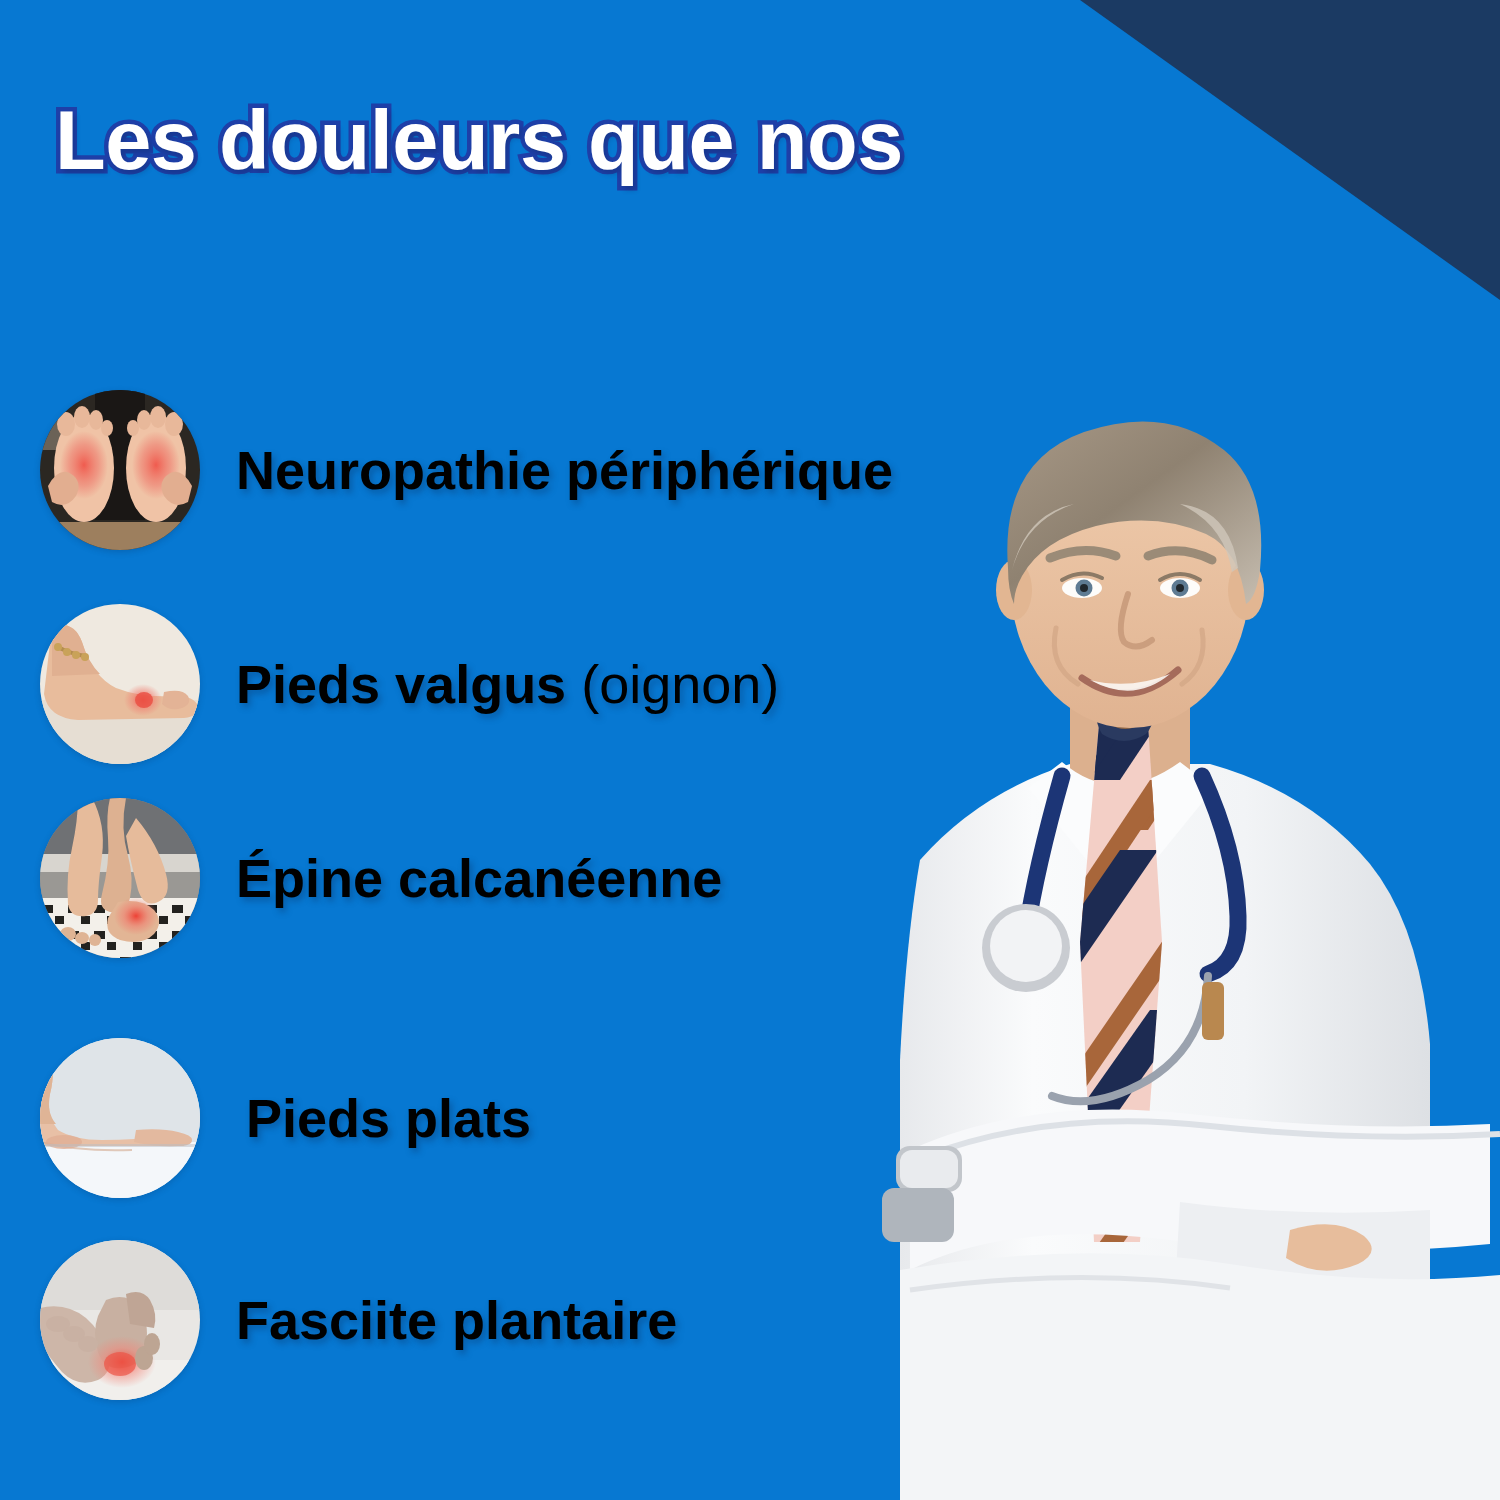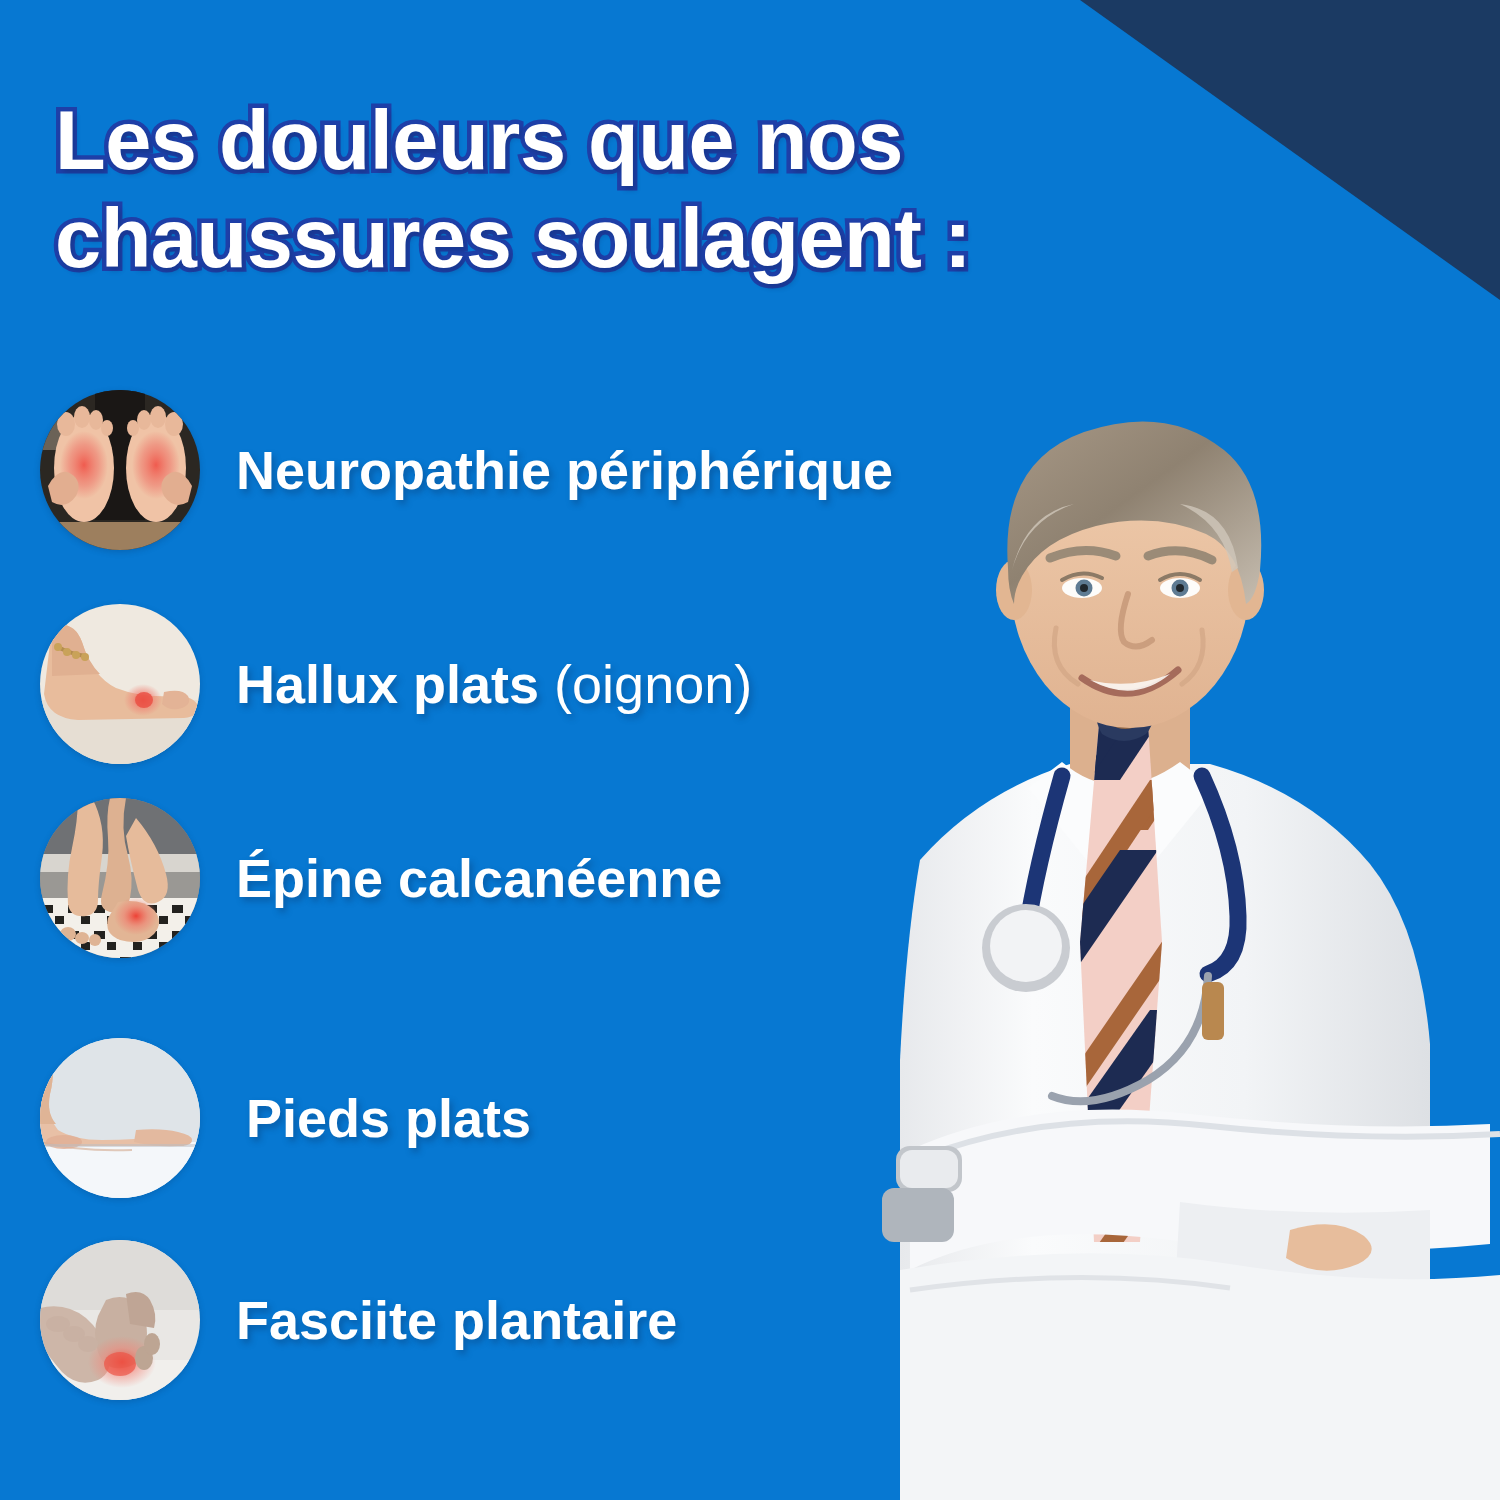--- a/index.html
+++ b/index.html
@@ -72,21 +72,21 @@
     overflow: hidden;
     flex: 0 0 auto;
     box-shadow: 0 2px 6px rgba(5,40,80,0.22);
   }
   .thumb svg { display: block; width: 100%; height: 100%; }
 
   .item-label {
     margin-left: 36px;
     font-size: 54px;
     font-weight: 700;
-    color: #ffffff;
+    color: #000000;
     white-space: nowrap;
     text-shadow: 3px 4px 6px rgba(8,45,95,0.35);
     line-height: 1;
   }
   .item-label .sub {
     font-weight: 400;
   }
 
   
   .doctor {
@@ -102,21 +102,20 @@
 </head>
 <body>
 
 <div id="poster">
 
   <div class="bg-base"></div>
   <div class="corner-triangle"></div>
 
   <div class="headline">
     <span class="hl-line">Les douleurs que nos</span>
-    <span class="hl-line">chaussures soulagent :</span>
   </div>
 
   <div class="list">
 
     <div class="list-item" style="top:0px;">
       <div class="thumb">
         <svg viewBox="0 0 160 160" preserveAspectRatio="xMidYMid slice">
           <defs>
             <radialGradient id="g1a" cx="50%" cy="50%" r="50%">
               <stop offset="0%" stop-color="#F0564A" stop-opacity="0.95"></stop>
@@ -173,21 +172,21 @@
           </g>
           <g fill="#c9a259">
             <circle cx="18" cy="43" r="4"></circle>
               <circle cx="27" cy="48" r="4"></circle>
             <circle cx="36" cy="51" r="4"></circle>
               <circle cx="45" cy="53" r="4"></circle>
           </g>
         </svg>
       </div>
       <div class="item-label">
-        <span>Hallux plats</span>
+        <span>Pieds valgus</span>
         <span class="sub"> (oignon)</span>
       </div>
     </div>
 
     <div class="list-item" style="top:408px;">
       <div class="thumb">
         <svg viewBox="0 0 160 160" preserveAspectRatio="xMidYMid slice">
           <defs>
             <radialGradient id="g3a" cx="50%" cy="50%" r="50%">
               <stop offset="0%" stop-color="#EE3B30" stop-opacity="0.95"></stop>

